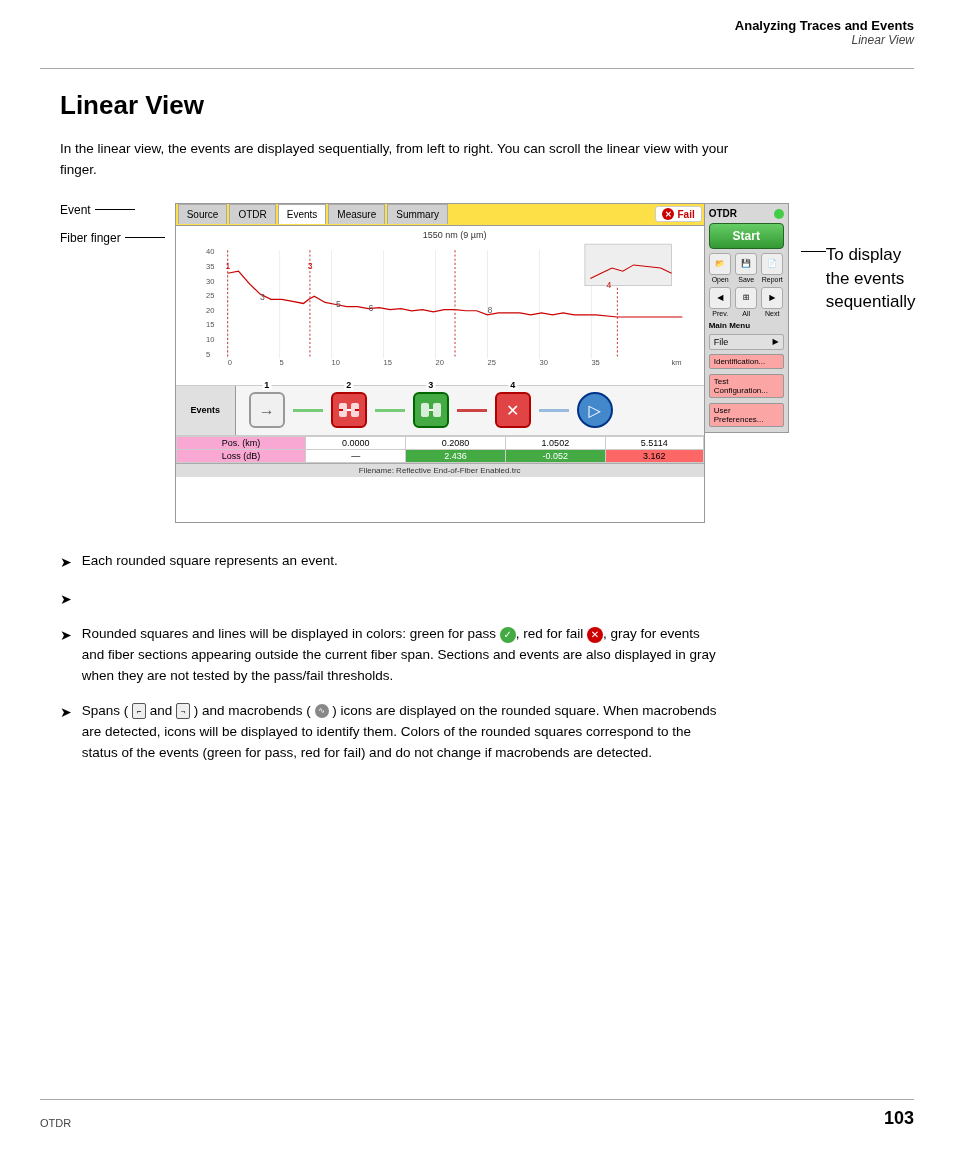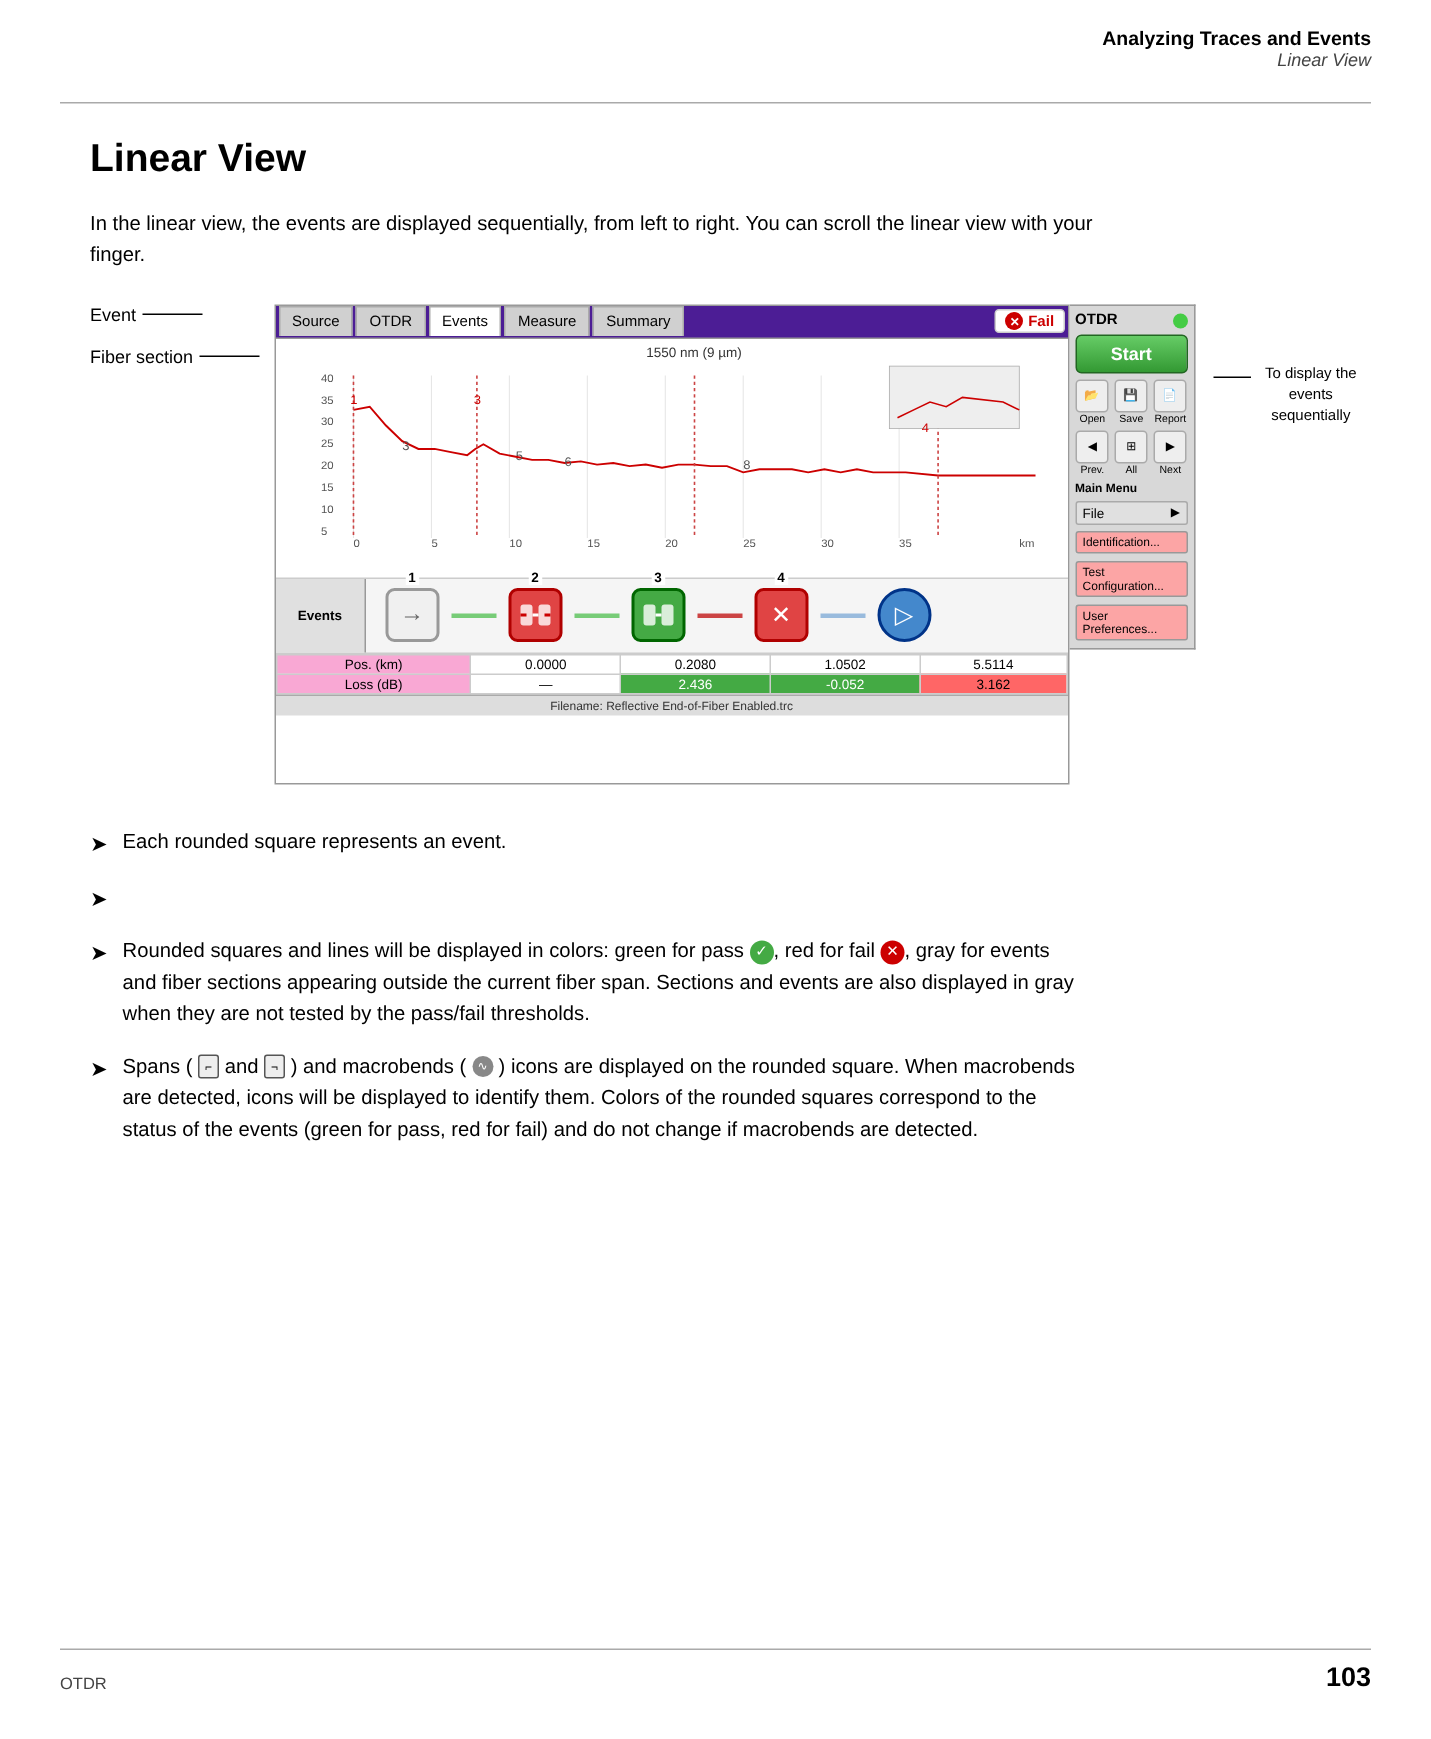--- a/index.html
+++ b/index.html
@@ -99,21 +99,21 @@
       min-height: 320px;
       background: #fff;
       position: relative;
       flex-shrink: 0;
     }
 
     
     .tab-bar {
       display: flex;
       align-items: center;
-      background: #4c1d95;
+      background: #fde047;
       border-bottom: 1px solid #999;
       height: 22px;
       padding: 0 2px;
     }
     .tab {
       padding: 2px 8px;
       font-size: 10px;
       background: #d0d0d0;
       border: 1px solid #aaa;
       border-bottom: none;
@@ -386,24 +386,23 @@
       align-items: flex-start;
     }
     .annotation-dash {
       width: 25px;
       height: 1px;
       background: #000;
       margin-top: 8px;
       flex-shrink: 0;
     }
     .annotation-text {
-      font-size: 10px;
+      font-size: 17px;
       line-height: 1.4;
       max-width: 90px;
-      text-align: center;
     }
 
     
     .bullets {
       margin-top: 10px;
     }
     .bullet-item {
       display: flex;
       align-items: flex-start;
       margin-bottom: 14px;
@@ -485,21 +484,21 @@
   <div class="intro-text">In the linear view, the events are displayed sequentially, from left to right. You can scroll the linear view with your finger.</div>
 
   <div class="screenshot-area">
 
     <div class="labels-left">
       <div class="label-item">
         <span class="label-text">Event</span>
         <div class="label-line"></div>
       </div>
       <div class="label-item">
-        <span class="label-text">Fiber section</span>
+        <span class="label-text">Fiber finger</span>
         <div class="label-line"></div>
       </div>
     </div>
 
     <div class="ui-mockup">
 
       <div class="tab-bar">
         <div class="tab">Source</div>
         <div class="tab">OTDR</div>
         <div class="tab active">Events</div>

